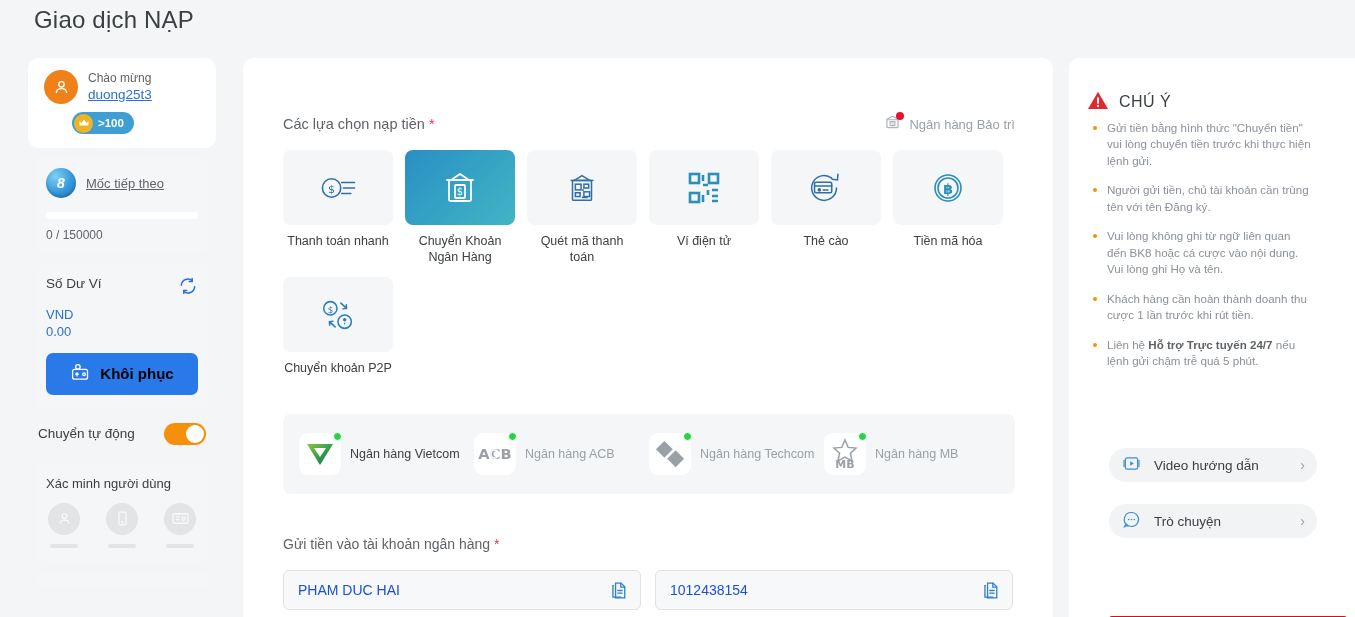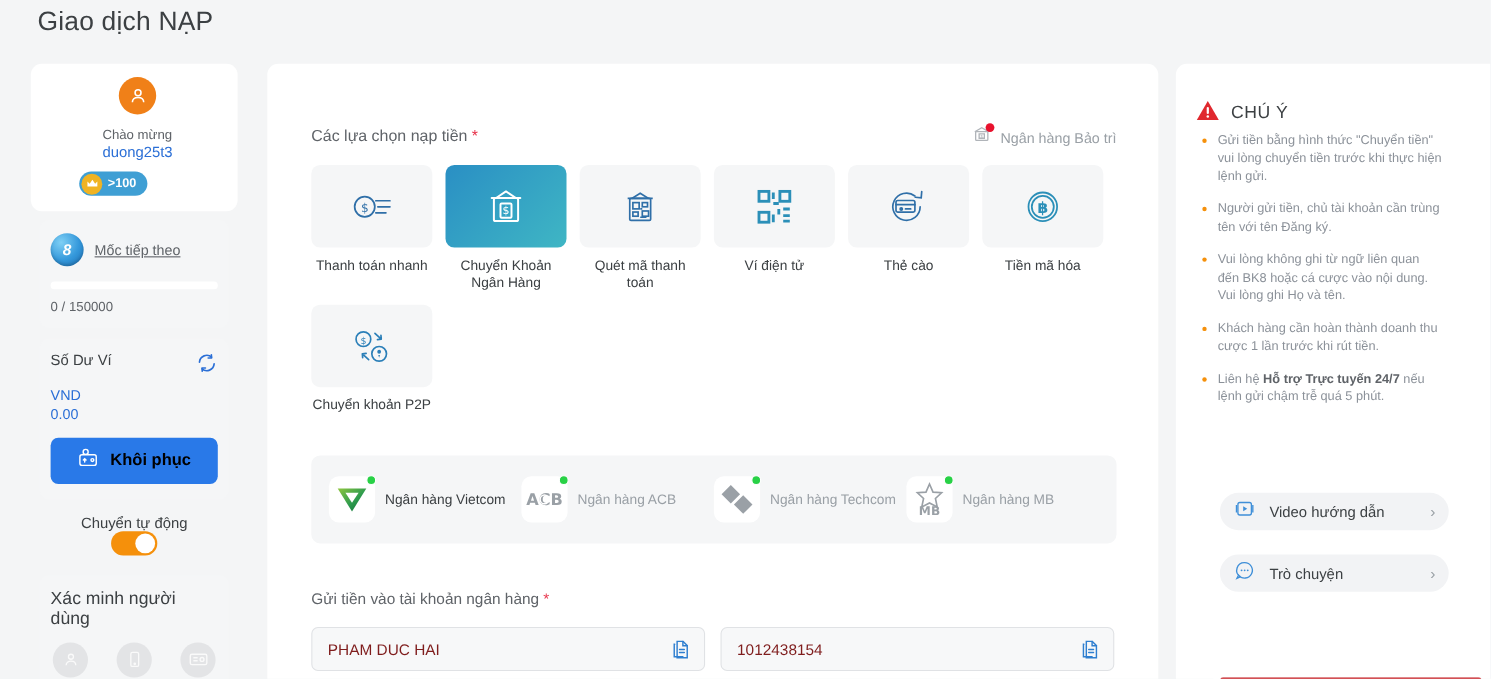--- a/index.html
+++ b/index.html
@@ -24,28 +24,28 @@
   .col-main  { position: absolute; left: 243px; top: 58px; width: 810px; height: 600px;
                background: #ffffff; border-radius: 10px; }
   .col-right { position: absolute; left: 1069px; top: 58px; width: 286px; height: 600px;
                background: #ffffff; border-radius: 10px 0 0 10px; }
 
   
   .card { background: #ffffff; border-radius: 10px; }
   .sub-card { background: #f5f6f7; border-radius: 8px; }
 
   .user-card { padding: 12px 10px 14px; }
-  .user-row { display: flex; align-items: center; gap: 10px; padding-left: 6px; flex-direction: column; }
+  .user-row { display: flex; align-items: flex-end; gap: 10px; padding-left: 6px; }
   .avatar {
     width: 34px; height: 34px; border-radius: 50%;
     background: #f08018; display: flex; align-items: center; justify-content: center;
     flex: none;
   }
   .greet-txt { font-size: 12px; color: #5f6368; line-height: 1.35; }
-  .greet-name { font-size: 13.5px; color: #2b6fd6; line-height: 1.35; }
+  .greet-name { font-size: 13.5px; color: #2b6fd6; line-height: 1.35; text-decoration: underline; }
   .vip-badge {
     margin: 8px 0 0 34px; display: inline-flex; align-items: center;
     background: #3f9fd4; border-radius: 11px; height: 22px; padding: 0 10px 0 2px; gap: 5px;
   }
   .crown-circle {
     width: 19px; height: 19px; border-radius: 50%; background: #f0b323;
     display: flex; align-items: center; justify-content: center; flex: none;
   }
   .vip-txt { color: #ffffff; font-size: 11.5px; font-weight: 700; }
 
@@ -68,34 +68,34 @@
   .wal-cur { margin-top: 7px; font-size: 13px; color: #2b6fd6; line-height: 1.25; }
   .wal-amt { font-size: 13px; color: #2b6fd6; line-height: 1.25; }
   .btn-restore {
     margin-top: 13px; width: 100%; height: 42px; border: none; border-radius: 7px;
     background: #2979e8; color: #000000; font-size: 15px; font-weight: 700;
     display: flex; align-items: center; justify-content: center; gap: 9px;
     font-family: "Liberation Sans", sans-serif; cursor: pointer;
   }
 
   .auto-row {
-    margin: 14px 10px 0; display: flex; align-items: center; justify-content: space-between; flex-direction: column;
+    margin: 14px 10px 0; display: flex; align-items: center; justify-content: space-between;
   }
   .auto-label { font-size: 13.5px; color: #3c4043; }
   .toggle {
     width: 42px; height: 22px; border-radius: 11px; background: #f5900b;
     position: relative; flex: none; cursor: pointer;
   }
   .toggle .knob {
     position: absolute; right: 2px; top: 2px; width: 18px; height: 18px;
     border-radius: 50%; background: #fff;
   }
 
   .verify { margin: 18px 8px 0; padding: 13px 10px 14px; }
-  .ver-title { font-size: 16px; color: #3c4043; }
+  .ver-title { font-size: 13px; color: #3c4043; }
   .ver-icons { margin-top: 12px; display: flex; justify-content: space-between; padding: 0 2px; }
   .ver-item { display: flex; flex-direction: column; align-items: center; gap: 9px; }
   .ver-circle {
     width: 32px; height: 32px; border-radius: 50%; background: #e3e4e6;
     display: flex; align-items: center; justify-content: center;
   }
   .ver-dash { width: 28px; height: 4px; border-radius: 2px; background: #e3e4e6; }
   .bottom-stub { margin: 9px 8px 0; height: 16px; border-radius: 8px 8px 0 0; background: #f5f6f7; }
 
   
@@ -146,21 +146,21 @@
 
   
   .form-label { position: absolute; left: 40px; top: 478px; font-size: 14px; color: #5f6368; }
   .form-row { position: absolute; left: 40px; top: 512px; display: flex; gap: 14px; }
   .field {
     width: 358px; height: 40px; border: 1px solid #e0e2e5; border-radius: 6px;
     background: #f7f8f9; display: flex; align-items: center; padding: 0 10px 0 12px;
   }
   .field input {
     flex: 1; border: none; outline: none; background: transparent;
-    font-size: 14px; color: #7f1d1d; font-family: "Liberation Sans", sans-serif;
+    font-size: 14px; color: #1d4ed8; font-family: "Liberation Sans", sans-serif;
   }
   .copy-btn { flex: none; cursor: pointer; display: flex; align-items: center; }
 
   
   .notice-head {
     position: absolute; left: 18px; top: 32px; display: flex; align-items: center; gap: 10px;
   }
   .notice-title { font-size: 16px; color: #3c4043; letter-spacing: .5px; }
   .notice-list { position: absolute; left: 24px; top: 62px; width: 218px; margin: 0; padding: 0; list-style: none; }
   .notice-list li {

